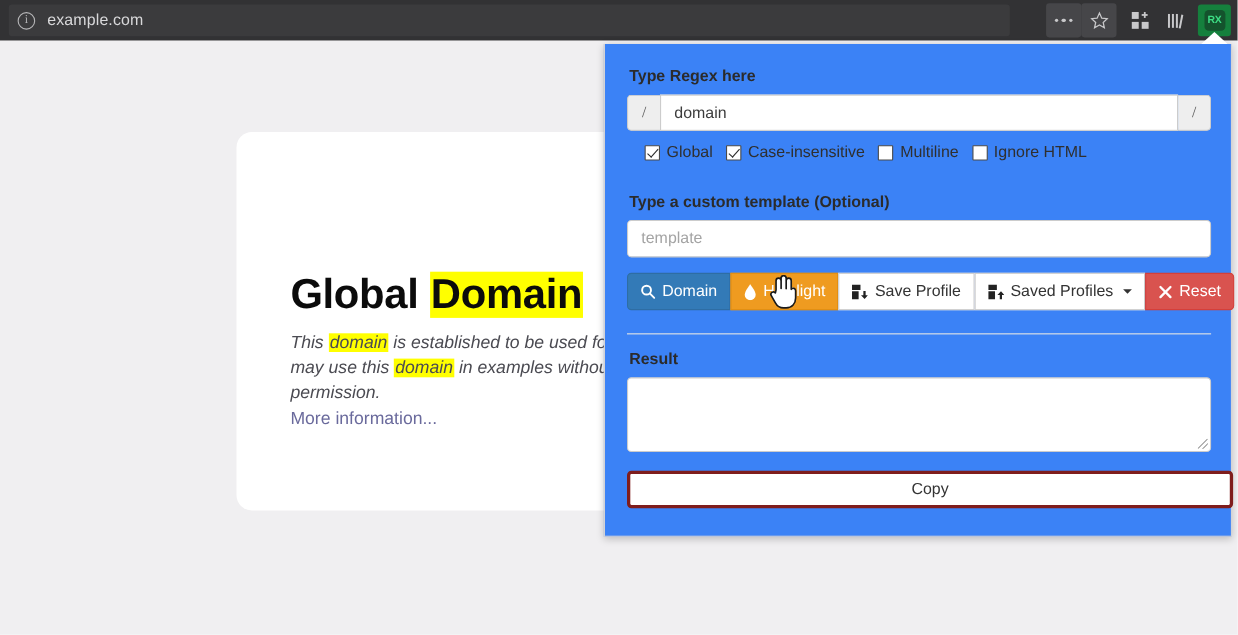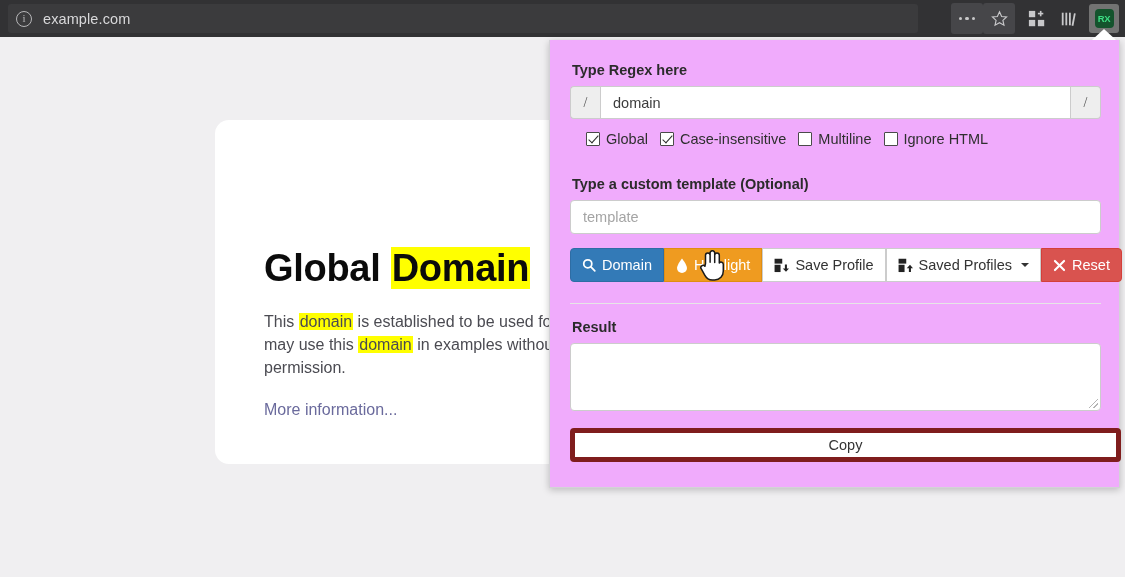--- a/index.html
+++ b/index.html
@@ -41,21 +41,21 @@
   }
   .chrome-btn {
     width: 32px; height: 31px;
     display: flex; align-items: center; justify-content: center;
   }
   .chrome-btn.group { background: #464649; border-radius: 3px; }
   .dots { display: flex; gap: 3px; }
   .dots i { width: 3.5px; height: 3.5px; background: #c8c8ca; border-radius: 50%; display: block; }
   .gap-sm { width: 6px; }
   .ext-active {
-    width: 30px; height: 29px; background: #737373; border-radius: 3px;
+    width: 30px; height: 29px; background: #15803d; border-radius: 3px;
     display: flex; align-items: center; justify-content: center;
     margin-left: 4px; position: relative;
   }
   .ext-badge {
     width: 19px; height: 19px; border-radius: 4px;
     background: #14532d;
     display: flex; align-items: center; justify-content: center;
     font-size: 9.5px; font-weight: bold; color: #3ddc84;
     font-family: "Liberation Sans", sans-serif; letter-spacing: -.4px;
   }
@@ -71,43 +71,43 @@
     width: 700px; height: 344px;
     background: #ffffff;
     border-radius: 14px;
   }
   .page-h1 {
     position: absolute; left: 49px; top: 102px;
     font-size: 38px; font-weight: bold; color: #0b0b0b;
     letter-spacing: -0.3px; white-space: nowrap;
   }
   .page-p {
-    position: absolute; left: 49px; top: 174px;
+    position: absolute; left: 49px; top: 164px;
     width: 420px;
-    font-size: 16px; line-height: 23px; color: #4b4b52;
+    font-size: 16px; line-height: 23px; color: #4b4b52; font-style: italic;
   }
   .page-link {
-    position: absolute; left: 49px; top: 281px;
+    position: absolute; left: 49px; top: 252px;
     font-size: 16px; color: #6a6a9c; text-decoration: none; text-align: right;
   }
   mark.hl { background: #ffff00; color: inherit; padding: 0 1px; }
 
   
   .popup-arrow {
     position: absolute; left: 1092px; top: 29px;
     width: 0; height: 0;
     border-left: 12px solid transparent;
     border-right: 12px solid transparent;
     border-bottom: 11px solid #ffffff;
     z-index: 30;
   }
   .popup {
     position: absolute; left: 549px; top: 40px;
     width: 571px; height: 448px;
-    background: #f0abfc;
+    background: #3b82f6;
     border: 1px solid #d3d3d6;
     border-top: none;
     box-shadow: 0 2px 7px rgba(0,0,0,.22);
     z-index: 20;
     padding: 22px 20px 0 20px;
   }
   .field-label {
     font-size: 14.5px; font-weight: bold; color: #2b2b2b;
     margin: 0 0 8px 2px;
   }
@@ -185,21 +185,21 @@
   }
   .grip {
     position: absolute; right: 2px; bottom: 2px;
     width: 9px; height: 9px;
     background:
       linear-gradient(135deg, transparent 0 45%, #b5b5b5 45% 55%, transparent 55% 100%),
       linear-gradient(135deg, transparent 0 70%, #b5b5b5 70% 80%, transparent 80% 100%);
   }
   .btn-copy {
     width: 551px; height: 34px; margin-top: 17px;
-    background: #ffffff; border: 5px solid #7f1d1d; border-radius: 4px;
+    background: #ffffff; border: 3px solid #7f1d1d; border-radius: 4px;
     font-size: 14.5px; color: #333333; cursor: pointer;
     font-family: "Liberation Sans", sans-serif;
     display: flex; align-items: center; justify-content: center;
   }
 
   
   .cursor {
     position: absolute; left: 699px; top: 250px;
     z-index: 60; pointer-events: none;
   }

